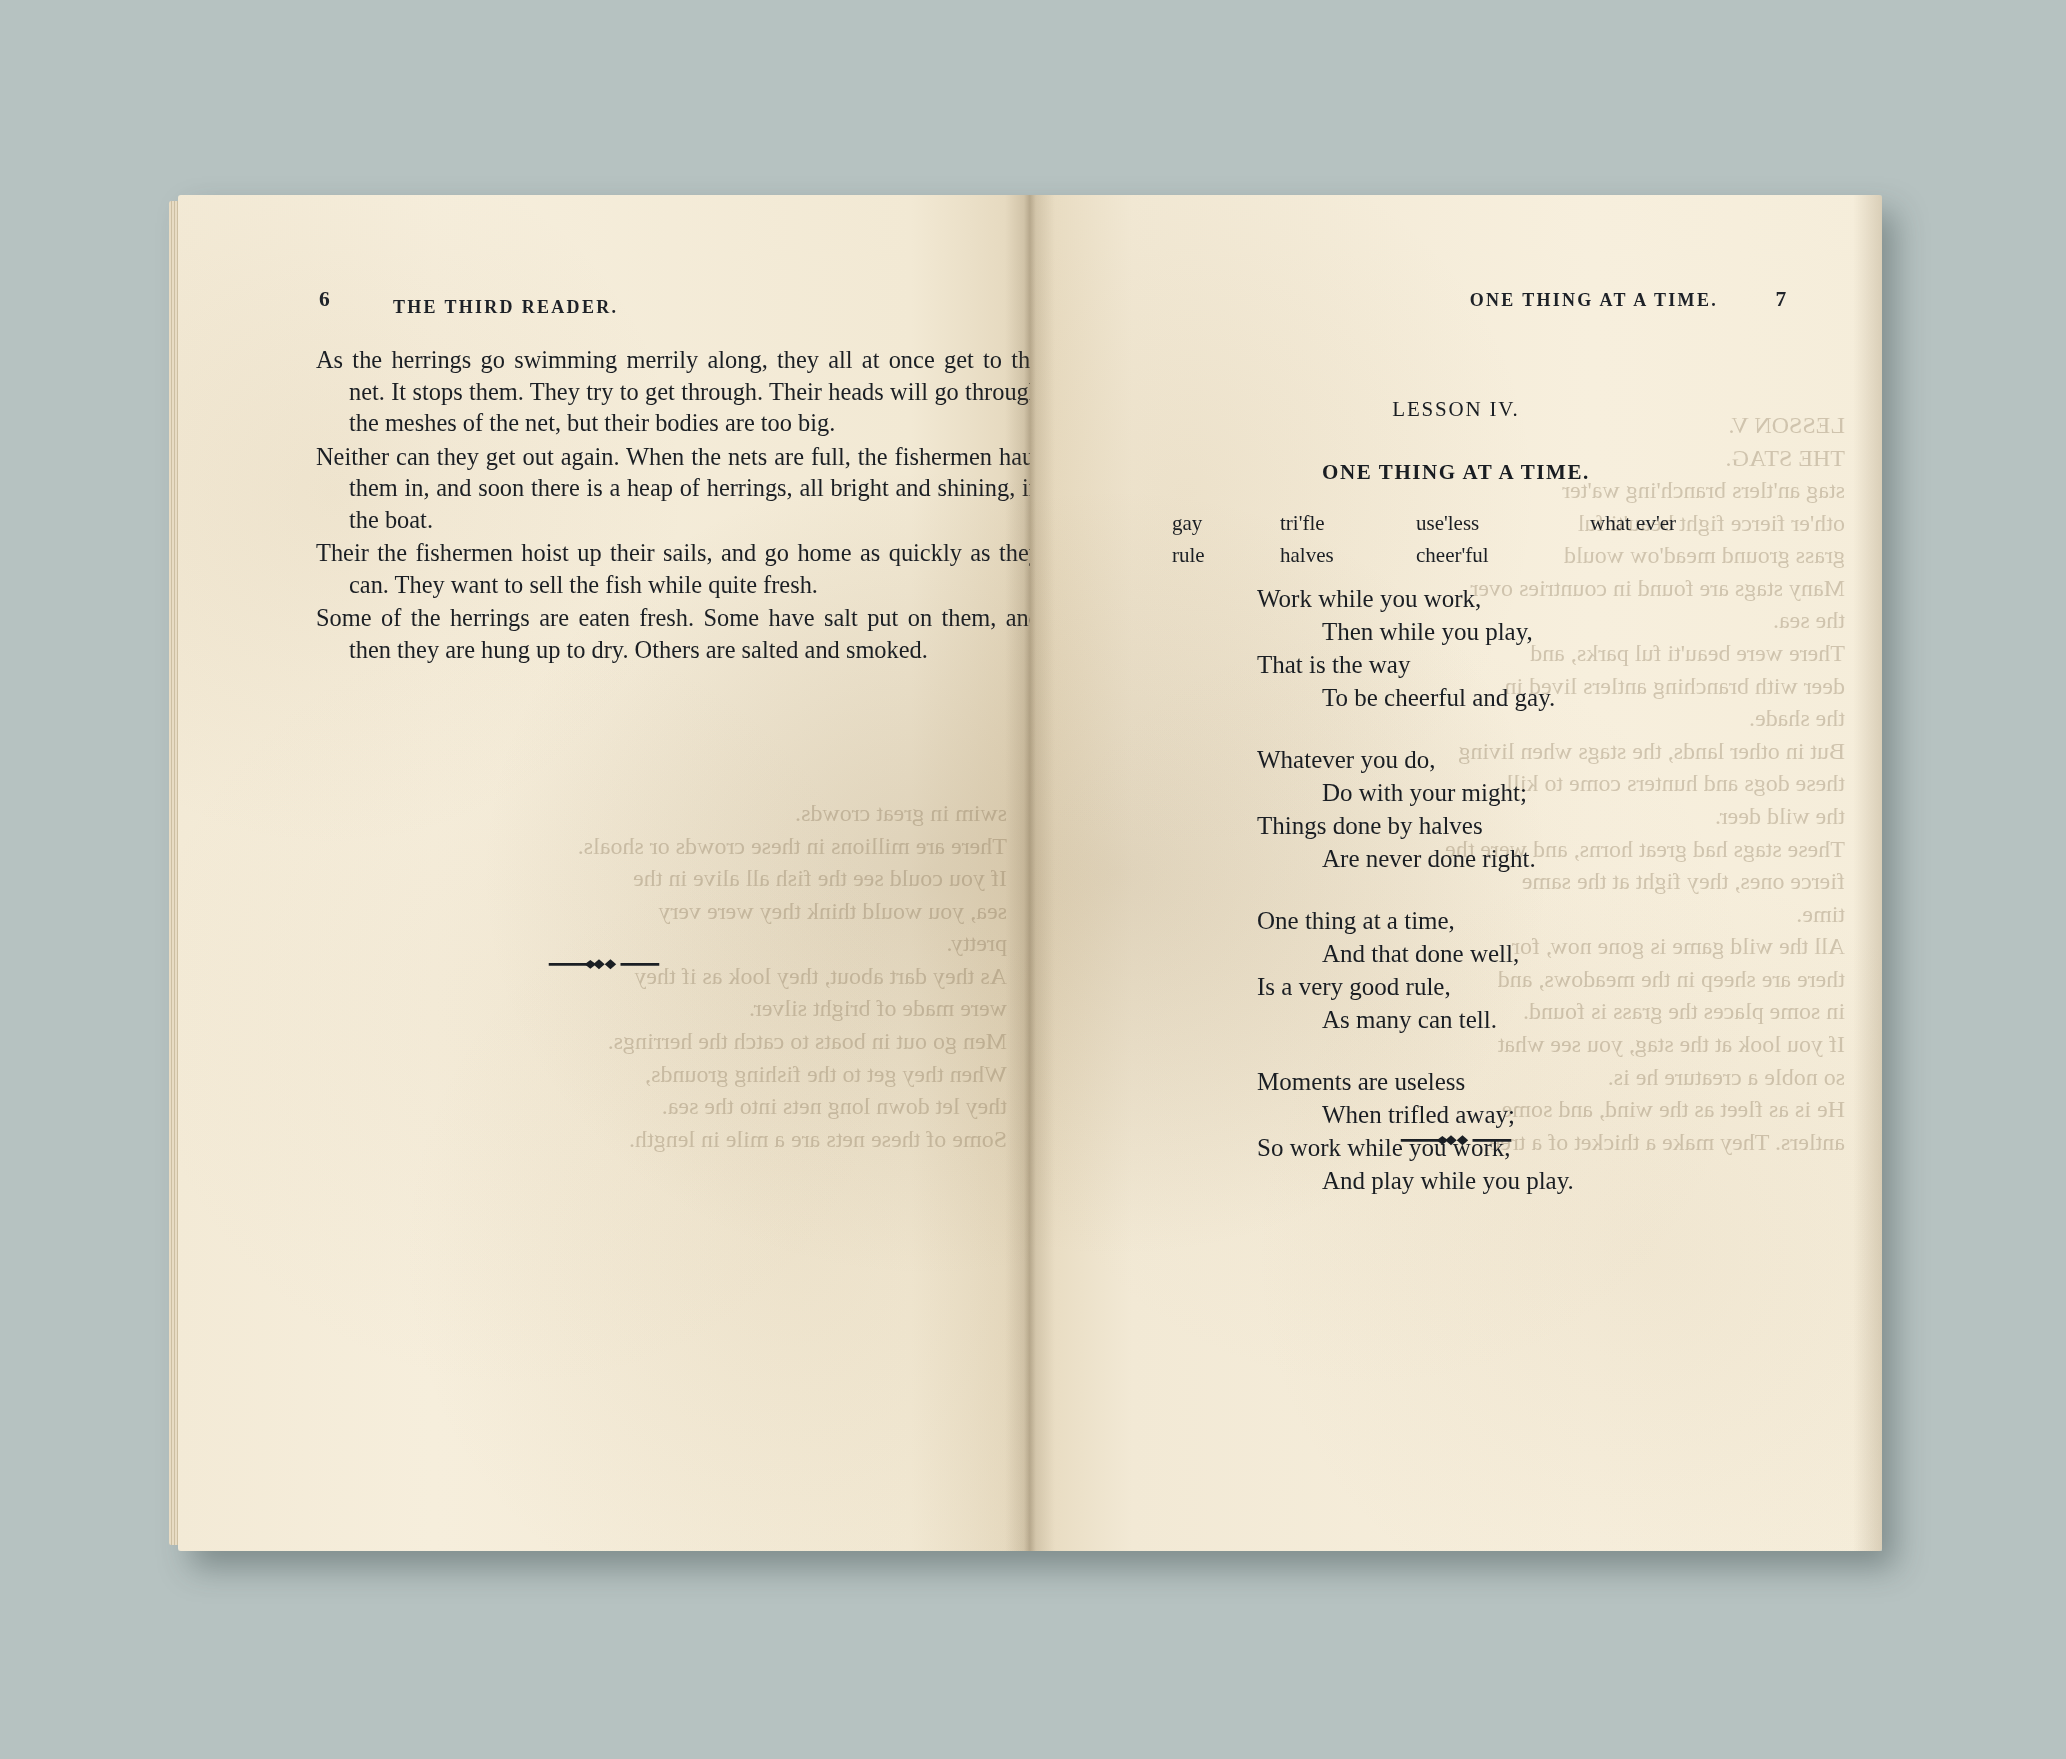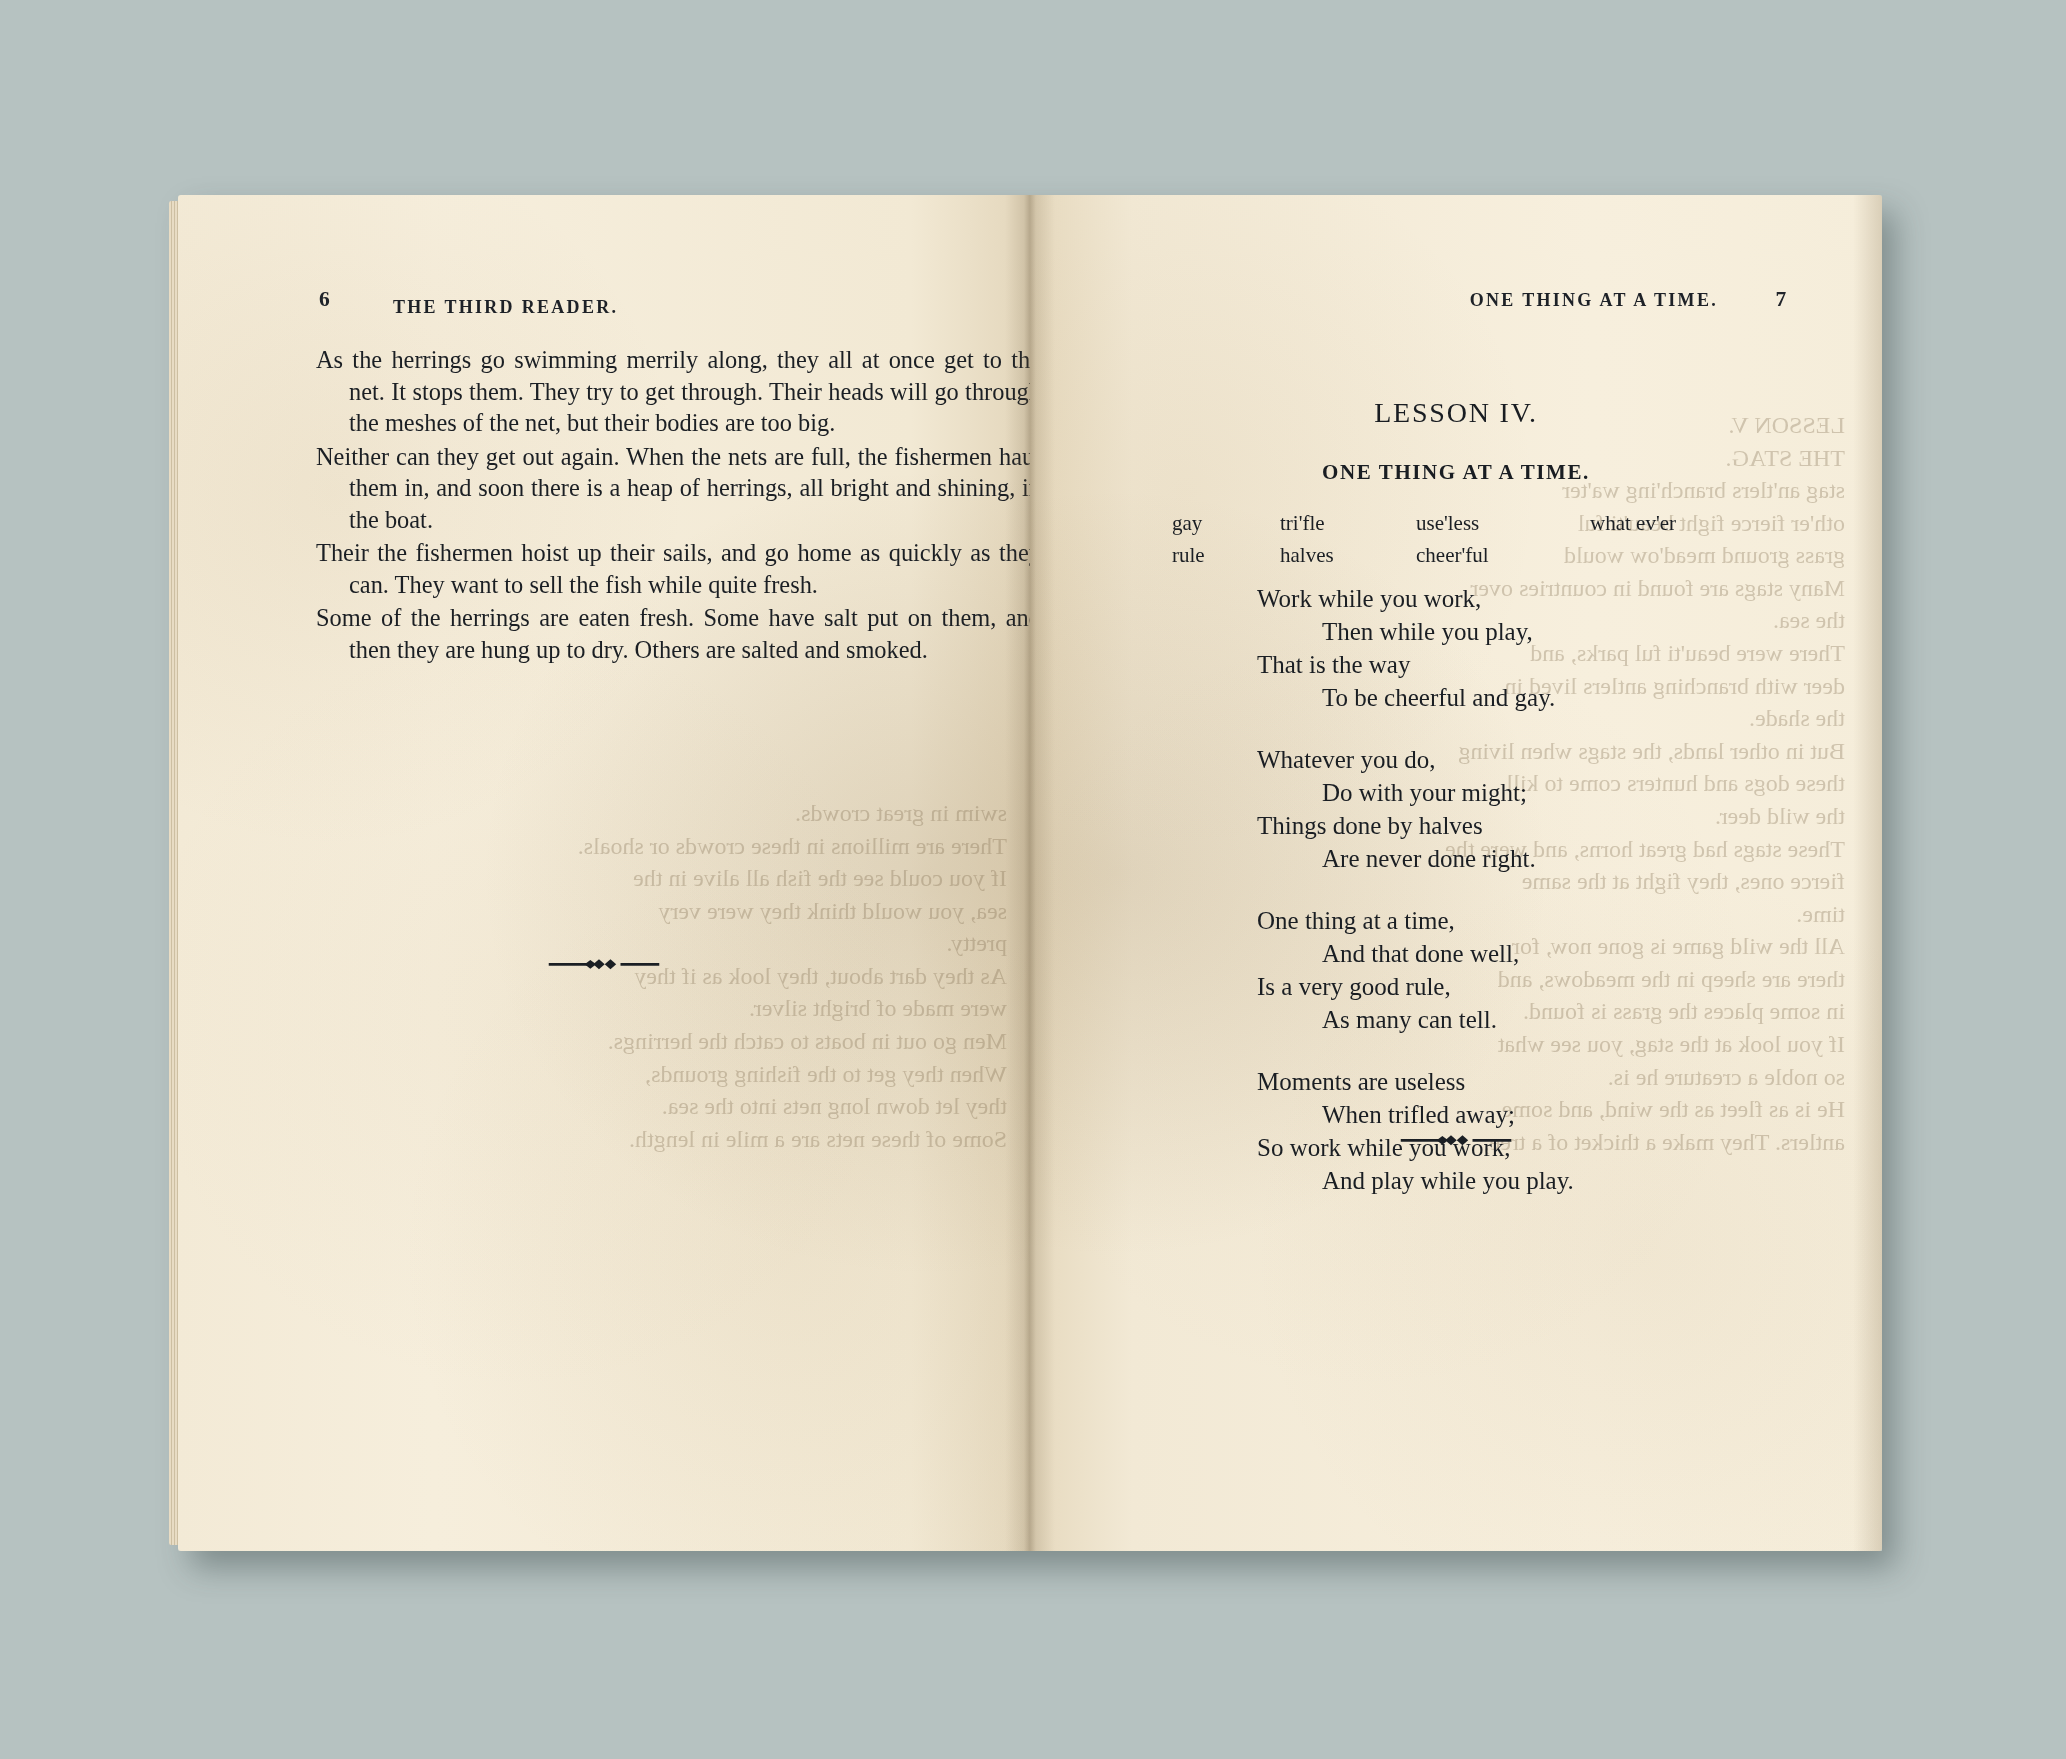--- a/index.html
+++ b/index.html
@@ -145,21 +145,21 @@
     margin-left: -33px;
   }
 
   
   .lesson-title {
     position: absolute;
     top: 202px;
     left: 0;
     right: 0;
     text-align: center;
-    font-size: 28px;
+    font-size: 21px;
     letter-spacing: 1.8px;
     color: #191d22;
   }
   .lesson-sub {
     position: absolute;
     top: 265px;
     left: 0;
     right: 0;
     text-align: center;
     font-size: 21px;

